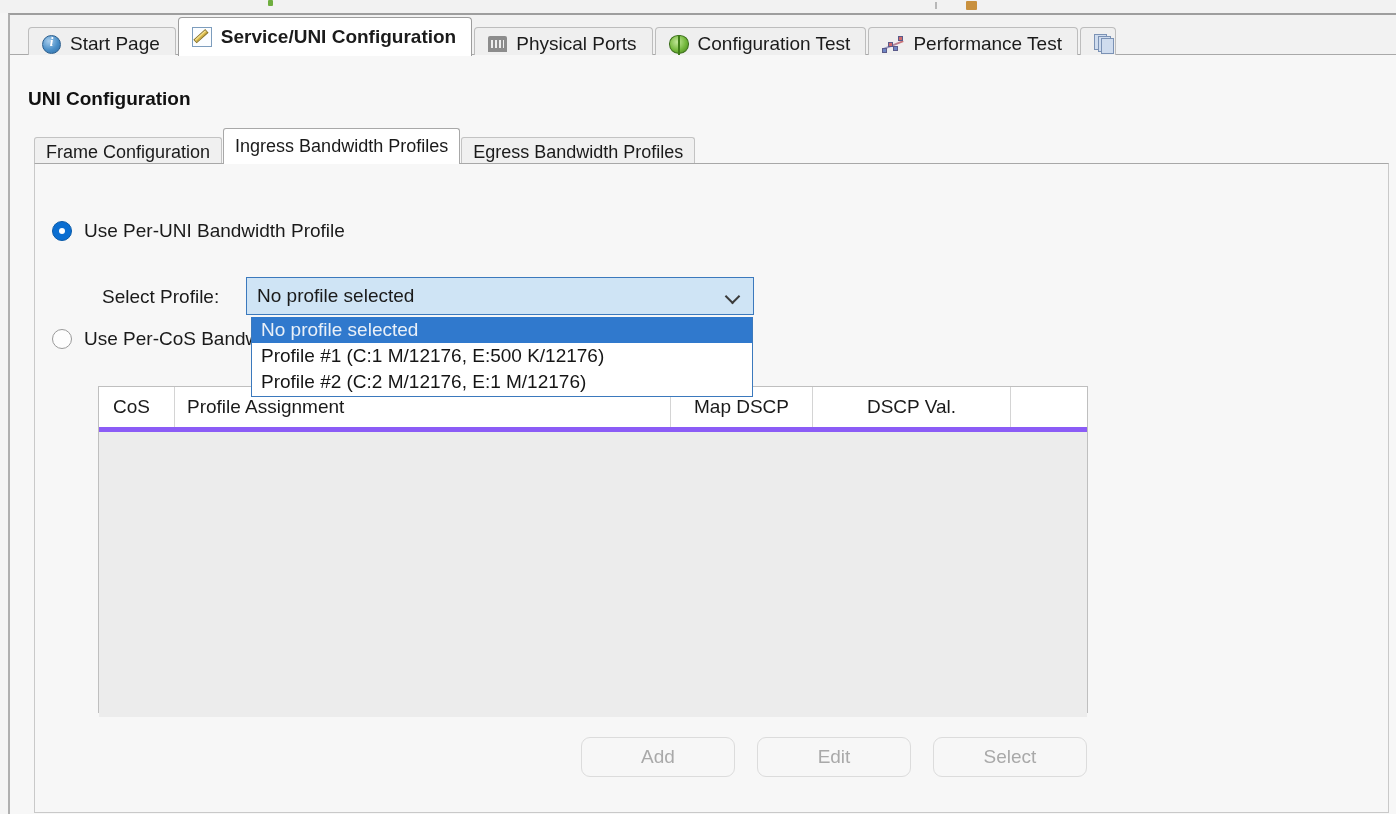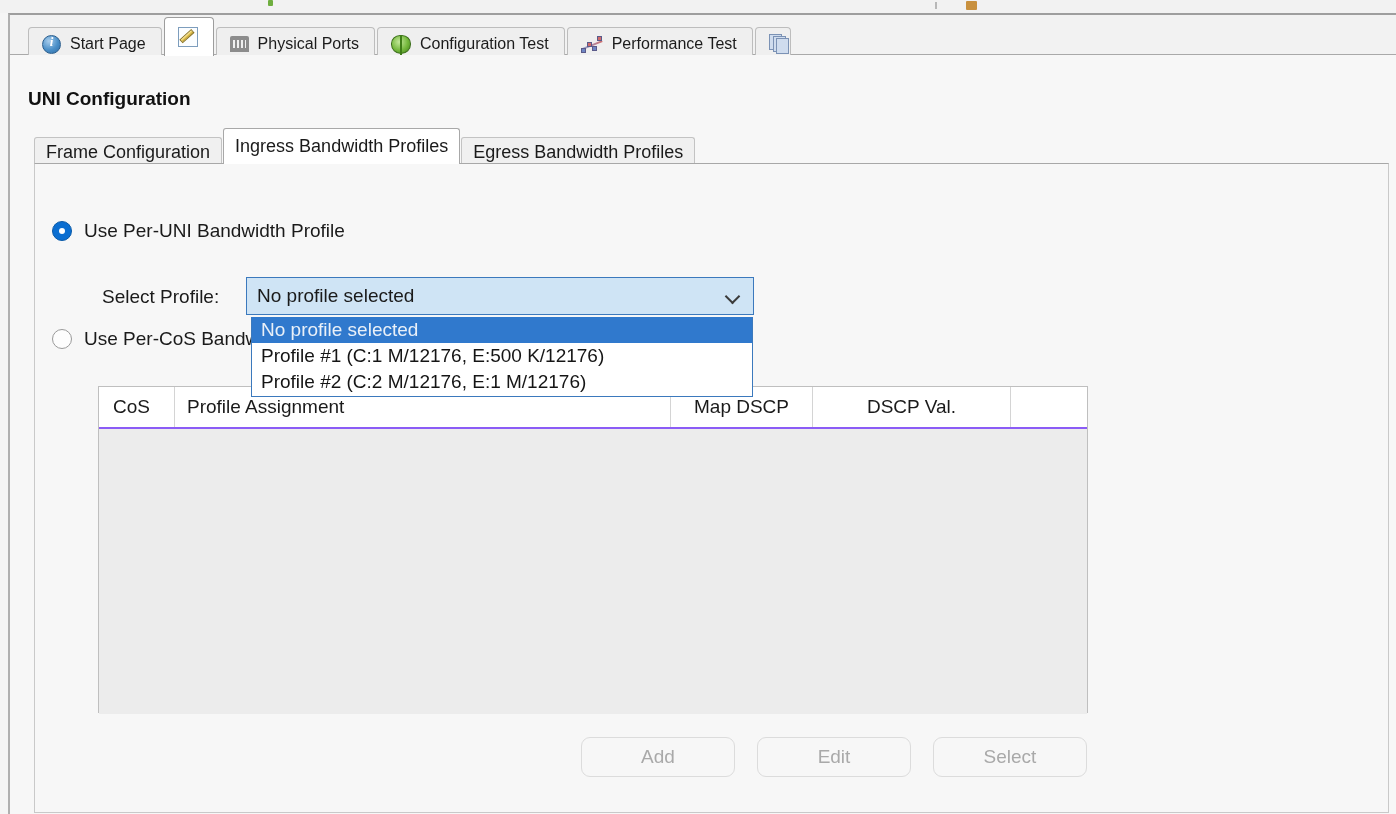--- a/index.html
+++ b/index.html
@@ -71,21 +71,21 @@
     display: flex;
     align-items: center;
     gap: 9px;
     padding: 0 15px 0 13px;
     background: #efefef;
     border: 1px solid #bdbdbd;
     border-bottom: none;
     border-radius: 4px 4px 0 0;
     margin-right: 2px;
     color: #1b1b1b;
-    font-size: 16px;
+    font-size: 19px;
     white-space: nowrap;
     box-sizing: border-box;
     position: relative;
     top: 5px;
   }
   .tab.active {
     background: #ffffff;
     border-color: #9d9d9d;
     font-weight: bold;
     height: 39px;
@@ -323,21 +323,21 @@
     left: 88px; top: 331px;
     width: 990px; height: 327px;
     background: #ececec;
     border: 1px solid #bfbfbf;
     box-sizing: border-box;
   }
   .thead {
     display: flex;
     height: 40px;
     background: #ffffff;
-    border-bottom: 2px solid #8b5cf6;
+    border-bottom: 5px solid #8b5cf6;
   }
   .th {
     display: flex; align-items: center;
     font-size: 19px; color: #1a1a1a;
     border-right: 1px solid #d4d4d4;
     box-sizing: border-box;
     height: 100%;
   }
   .th.c-cos   { width: 76px;  padding-left: 14px; }
   .th.c-prof  { width: 496px; padding-left: 12px; }
@@ -379,20 +379,21 @@
     <div class="tabbar">
       <div class="tabstrip">
 
         <div class="tab">
           <span class="icon ico-info"></span>
           <span>Start Page</span>
         </div>
 
         <div class="tab active">
           <span class="icon ico-pencil"></span>
+          <span>Service/UNI Configuration</span>
         </div>
 
         <div class="tab">
           <span class="icon ico-port"></span>
           <span>Physical Ports</span>
         </div>
 
         <div class="tab">
           <span class="icon ico-bug"></span>
           <span>Configuration Test</span>

